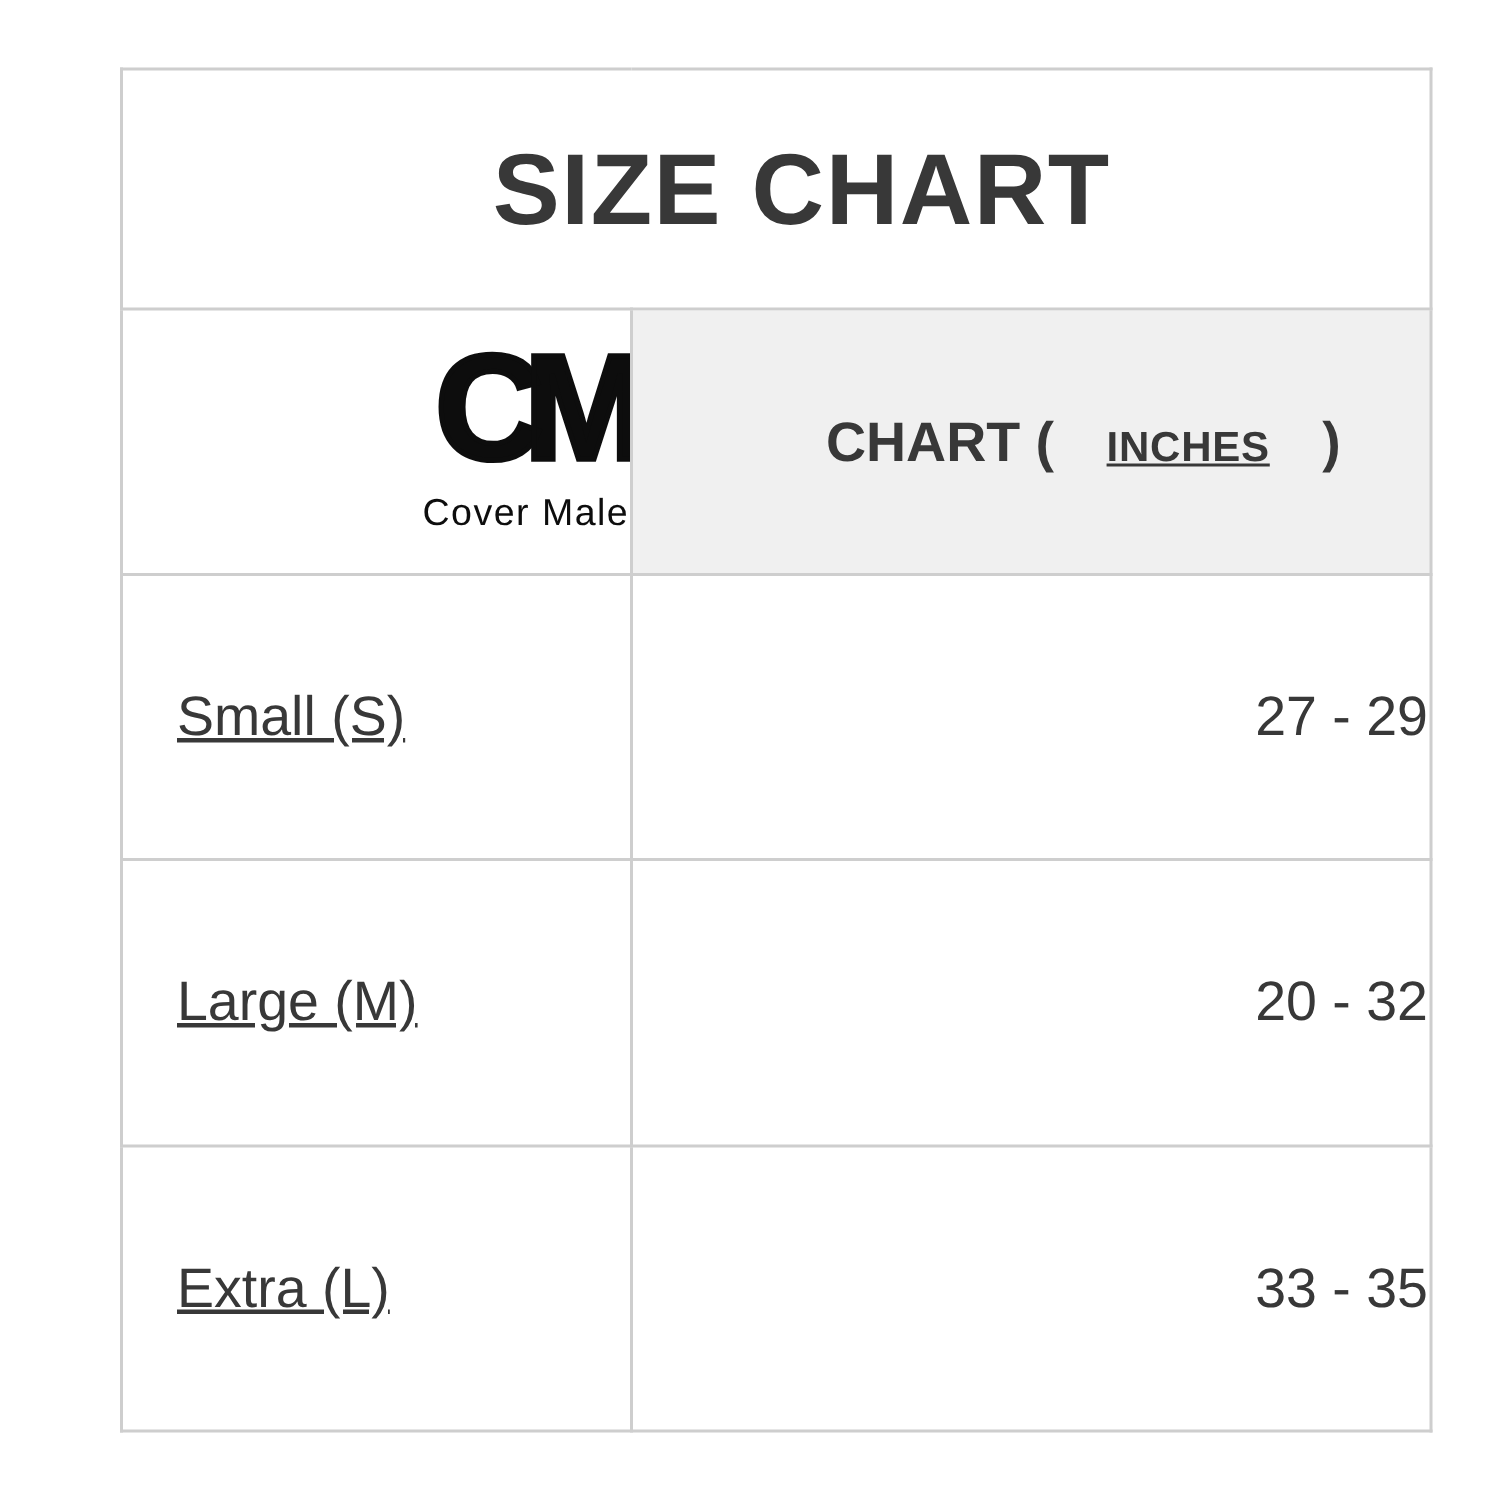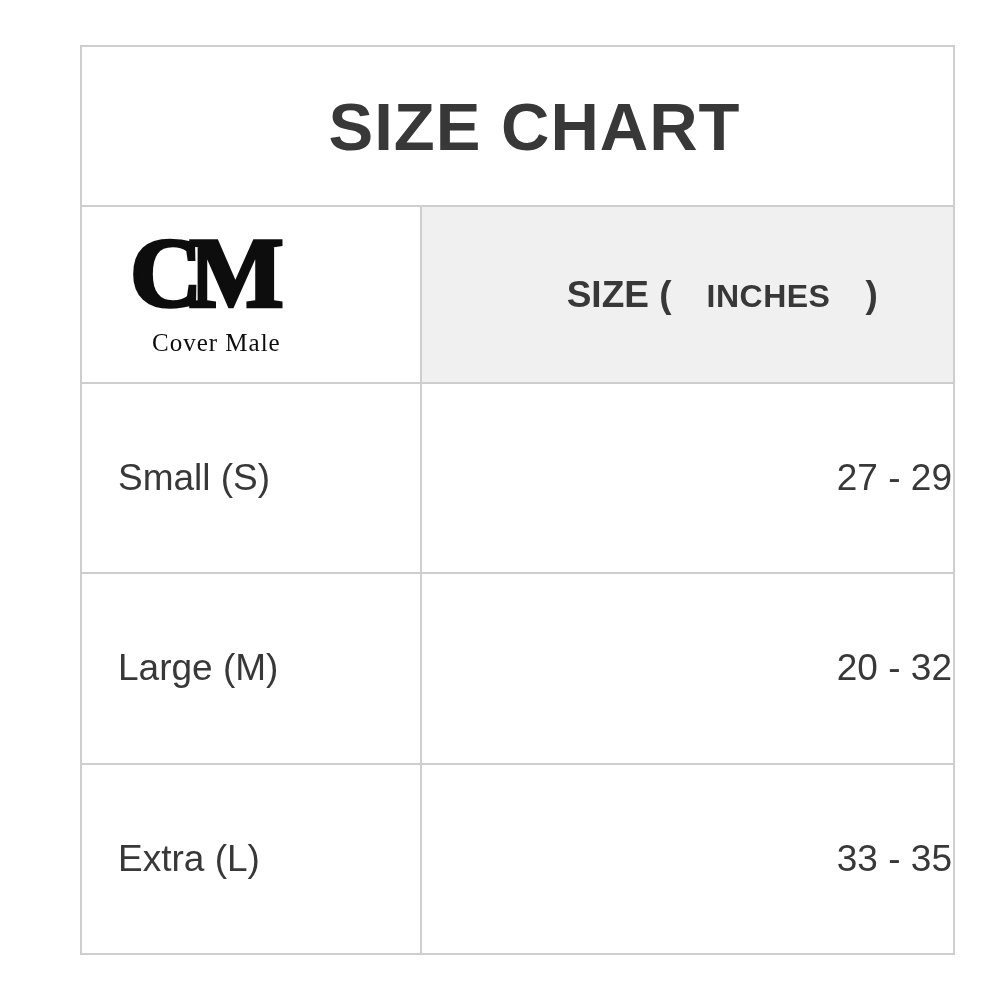--- a/index.html
+++ b/index.html
@@ -43,21 +43,21 @@
   .row-title td {
     height: 132px;
     text-align: center;
     font-size: 67px;
     font-weight: bold;
     letter-spacing: 1px;
     color: var(--text);
   }
   .row-header td { height: 146px; }
 
-  .logo-cell { text-align: left; background: #ffffff; font-family: Liberation Serif, serif; }
+  .logo-cell { text-align: right; background: #ffffff; }
   .logo-cm {
     display: inline-block;
     font-size: 100px;
     font-weight: bold;
     line-height: 0.8;
     letter-spacing: -13px;
     padding-left: 13px; 
     color: var(--logo);
     -webkit-text-stroke: 3.5px var(--logo);
   }
@@ -69,45 +69,45 @@
     font-weight: 400;
   }
 
   .waist-header {
     background: var(--header_bg);
     text-align: center;
     font-weight: bold;
     font-size: 37px;
     color: var(--text);
   }
-  .waist-header .wh-small { font-size: 32px; letter-spacing: 0.5px; }
+  .waist-header .wh-small { font-size: 28px; letter-spacing: 0.5px; text-decoration: underline; }
 
   .row-data td { height: 157px; font-size: 37px; }
-  .size-cell  { padding-left: 36px; text-align: left; }
+  .size-cell  { padding-left: 36px; text-align: left; text-decoration: underline; }
   .waist-cell { text-align: right; }
 </style>
 </head>
 <body>
 
 <div class="chart-wrap">
   <table class="size-chart">
     <colgroup>
       <col class="col-size">
       <col class="col-waist">
     </colgroup>
     <tbody>
       <tr class="row-title">
         <td colspan="2">SIZE CHART</td>
       </tr>
       <tr class="row-header">
         <td class="logo-cell">
           <div class="logo-cm">CM</div>
           <div class="logo-name">Cover Male</div>
         </td>
-        <td class="waist-header"><span class="wh-big">SIZE (</span><span class="wh-small">INCHES</span><span class="wh-big">)</span></td>
+        <td class="waist-header"><span class="wh-big">CHART (</span><span class="wh-small">INCHES</span><span class="wh-big">)</span></td>
       </tr>
       <tr class="row-data">
         <td class="size-cell">Small (S)</td>
         <td class="waist-cell">27 - 29</td>
       </tr>
       <tr class="row-data">
         <td class="size-cell">Large (M)</td>
         <td class="waist-cell">20 - 32</td>
       </tr>
       <tr class="row-data">

